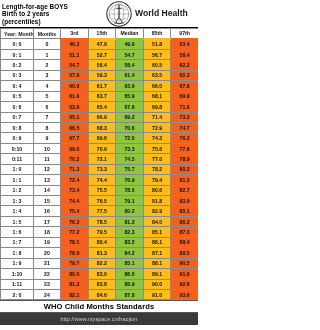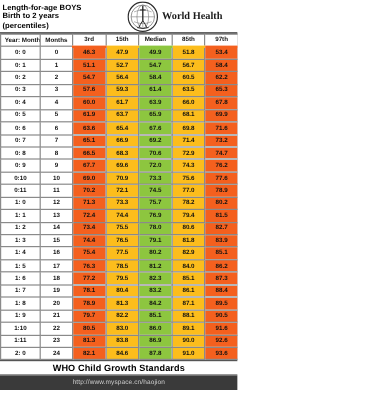--- a/index.html
+++ b/index.html
@@ -35,21 +35,20 @@
     color: #000;
     letter-spacing: 0.05px;
     white-space: nowrap;
   }
   .who-block {
     flex: 1;
     display: flex;
     align-items: center;
     gap: 3px;
     padding-left: 2px;
-    font-family: Liberation Serif, serif;
   }
   .who-emblem { width: 26px; height: 26px; flex: 0 0 26px; }
   .who-text {
     display: flex;
     flex-direction: column;
     line-height: 1.08;
   }
   .who-text span {
     font-size: 8.6px;
     font-weight: bold;
@@ -405,16 +404,16 @@
           <td class="lbl-mo">24</td>
           <td class="val p3">82.1</td>
           <td class="val p15">84.6</td>
           <td class="val p50">87.8</td>
           <td class="val p85">91.0</td>
           <td class="val p97">93.6</td>
         </tr>
       </tbody>
   </table>
 
-  <div class="footer-title">WHO Child Growth Standards</div>
+  <div class="footer-title">WHO Child Months Standards</div>
   <div class="footer-url">http://www.myspace.cn/haojion</div>
 
 </div>
 
 </body></html>

